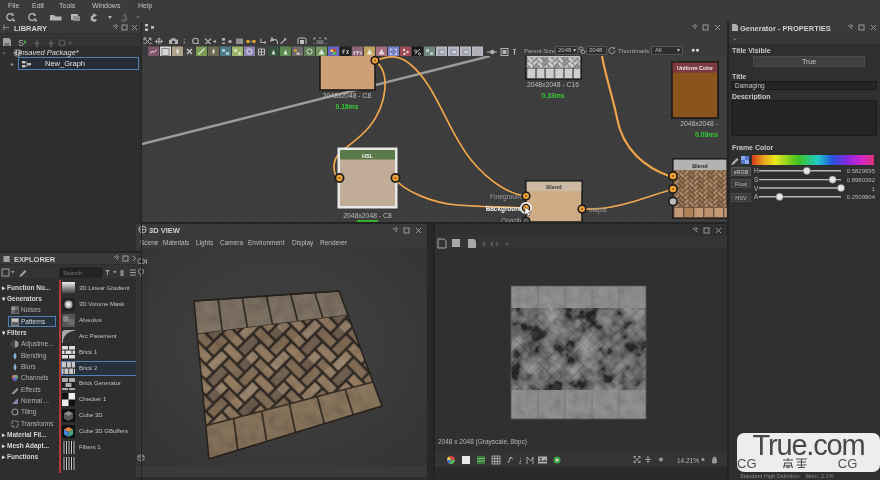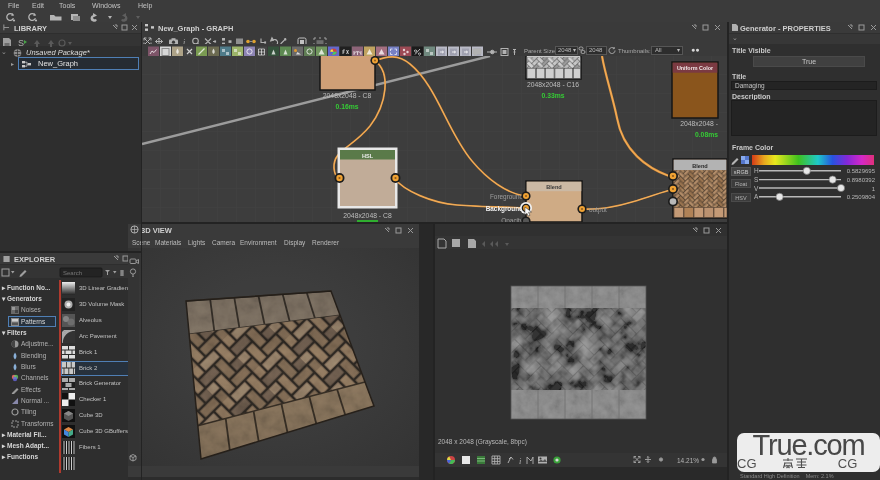--- a/index.html
+++ b/index.html
@@ -78,30 +78,30 @@
       </g>
     </svg>
   </div>
 
   <div class="abs" style="left:0;top:26px;width:141px;height:40px;">
     <span class="abs" style="left:1px;top:0px;color:#9a9a9a;font-size:7px;">⌄</span>
     <svg width="10" height="10" style="position:absolute;left:13px;top:1px;">
           <circle cx="4.5" cy="4" r="3.8" fill="#8d8d8d"></circle>
           <path d="M1.5 2.5 h6 M1.5 5.5 h6 M4.5 .5 v7" stroke="#2e2e2e" stroke-width=".7" fill="none"></path>
         </svg>
-    <span class="abs" style="left:26px;top:0px;color:#dddddd;font-size:7.5px;font-style:italic;">Unsaved Package*</span>
+    <span class="abs" style="left:15px;top:0px;color:#dddddd;font-size:7.5px;font-style:italic;">Unsaved Package*</span>
     <div class="abs" style="left:18px;top:9px;width:121px;height:13px;background:#262c33;border:1px solid #4f7fb5;"></div>
     <span class="abs" style="left:11px;top:12px;color:#9a9a9a;font-size:6px;">▸</span>
     <svg width="9" height="9" style="position:absolute;left:22px;top:12px;">
           <rect x="0" y="1" width="3" height="2.4" fill="#c8c8c8"></rect>
           <rect x="0" y="5" width="3" height="2.4" fill="#c8c8c8"></rect>
           <rect x="6" y="3" width="3" height="2.4" fill="#c8c8c8"></rect>
           <path d="M3 2.2 l2 0 0 2 1 0 M3 6.2 l2 0 0 -2" stroke="#c8c8c8" stroke-width=".8" fill="none"></path>
         </svg>
-    <span class="abs" style="left:38px;top:11px;color:#e2e2e2;font-size:7.5px;">New_Graph</span>
+    <span class="abs" style="left:45px;top:11px;color:#e2e2e2;font-size:7.5px;">New_Graph</span>
   </div>
 </div>
 
 <div class="abs" style="left:0;top:253px;width:142px;height:227px;background:#2e2e2e;">
   <div class="hdr" style="left:0;top:0;width:142px;height:11px;">
     <span class="abs" style="left:3px;top:1px;color:#a9a9a9;">▦</span>
     <span class="abs" style="left:14px;top:2px;">EXPLORER</span>
   </div>
   <svg width="142" height="11" style="position:absolute;right:0;top:0;">
     <g stroke="#9a9a9a" stroke-width="1" fill="none">
@@ -282,23 +282,20 @@
         <div class="abs" style="left:18px;top:164.0px;font-size:6px;color:#c2c2c2;white-space:nowrap;">Fibers 1</div>
         <svg class="abs" style="left:1px;top:176.9px" width="13" height="13">
           <rect width="13" height="13" fill="#1a1a1a"></rect>
           <path d="M2 0 v13 M4.5 0 v13 M7 0 v13 M9.5 0 v13 M12 0 v13" stroke="#ccc" stroke-width="1"></path>
         </svg>
       </div>
   <div class="abs" style="left:138px;top:27px;width:4px;height:200px;background:#383838;"></div>
 </div>
 
 <div class="abs" style="left:142px;top:22px;width:585px;height:200px;background:#3a3a3a;" id="graphpanel">
-  <div class="hdr" style="left:0;top:0;width:585px;height:11px;background:#3a3a3a;">
-    <span class="abs" style="left:16px;top:2px;">New_Graph - GRAPH</span>
-  </div>
   <svg width="12" height="11" style="position:absolute;left:2px;top:0;">
         <g fill="#c8c8c8">
           <rect x="1" y="2" width="3" height="2.4"></rect>
           <rect x="1" y="6.5" width="3" height="2.4"></rect>
           <rect x="7" y="4.2" width="3" height="2.4"></rect>
         </g>
       </svg>
   <svg width="40" height="11" style="position:absolute;right:0;top:0;">
     <g stroke="#9a9a9a" stroke-width="1" fill="none">
       <path d="M5 3 l4 4 M9 3 l-2.2 0 M9 3 l0 2.2"></path>
@@ -635,21 +632,21 @@
             <circle cx="531" cy="133" r="1.1" fill="#8a5a20"></circle>
           </g>
 <g>
             <circle cx="531" cy="145.5" r="5" fill="#1c1c1c"></circle>
             <circle cx="531" cy="145.5" r="3.3" fill="#b8b8b8"></circle>
           </g>
 </svg>
       </div>
 </div>
 
-<div class="abs" style="left:128px;top:224px;width:291px;height:256px;background:#c2410c;" id="view3d">
+<div class="abs" style="left:136px;top:224px;width:291px;height:256px;background:#c2410c;" id="view3d">
   <div class="hdr" style="left:0;top:0;width:291px;height:12px;">
     <span class="abs" style="left:13px;top:2px;">3D VIEW</span>
     <svg width="10" height="10" style="position:absolute;left:2px;top:1px;">
           <circle cx="4.5" cy="4.5" r="3.6" fill="none" stroke="#b0b0b0" stroke-width="1"></circle>
           <path d="M1 4.5 h7 M4.5 1 v7" stroke="#b0b0b0" stroke-width=".7"></path>
         </svg>
   </div>
   <svg width="36" height="11" style="position:absolute;right:0;top:1px;">
     <g stroke="#9a9a9a" stroke-width="1" fill="none">
       <path d="M2 3 l4 4 M6 3 l-2.2 0 M6 3 l0 2.2"></path>

